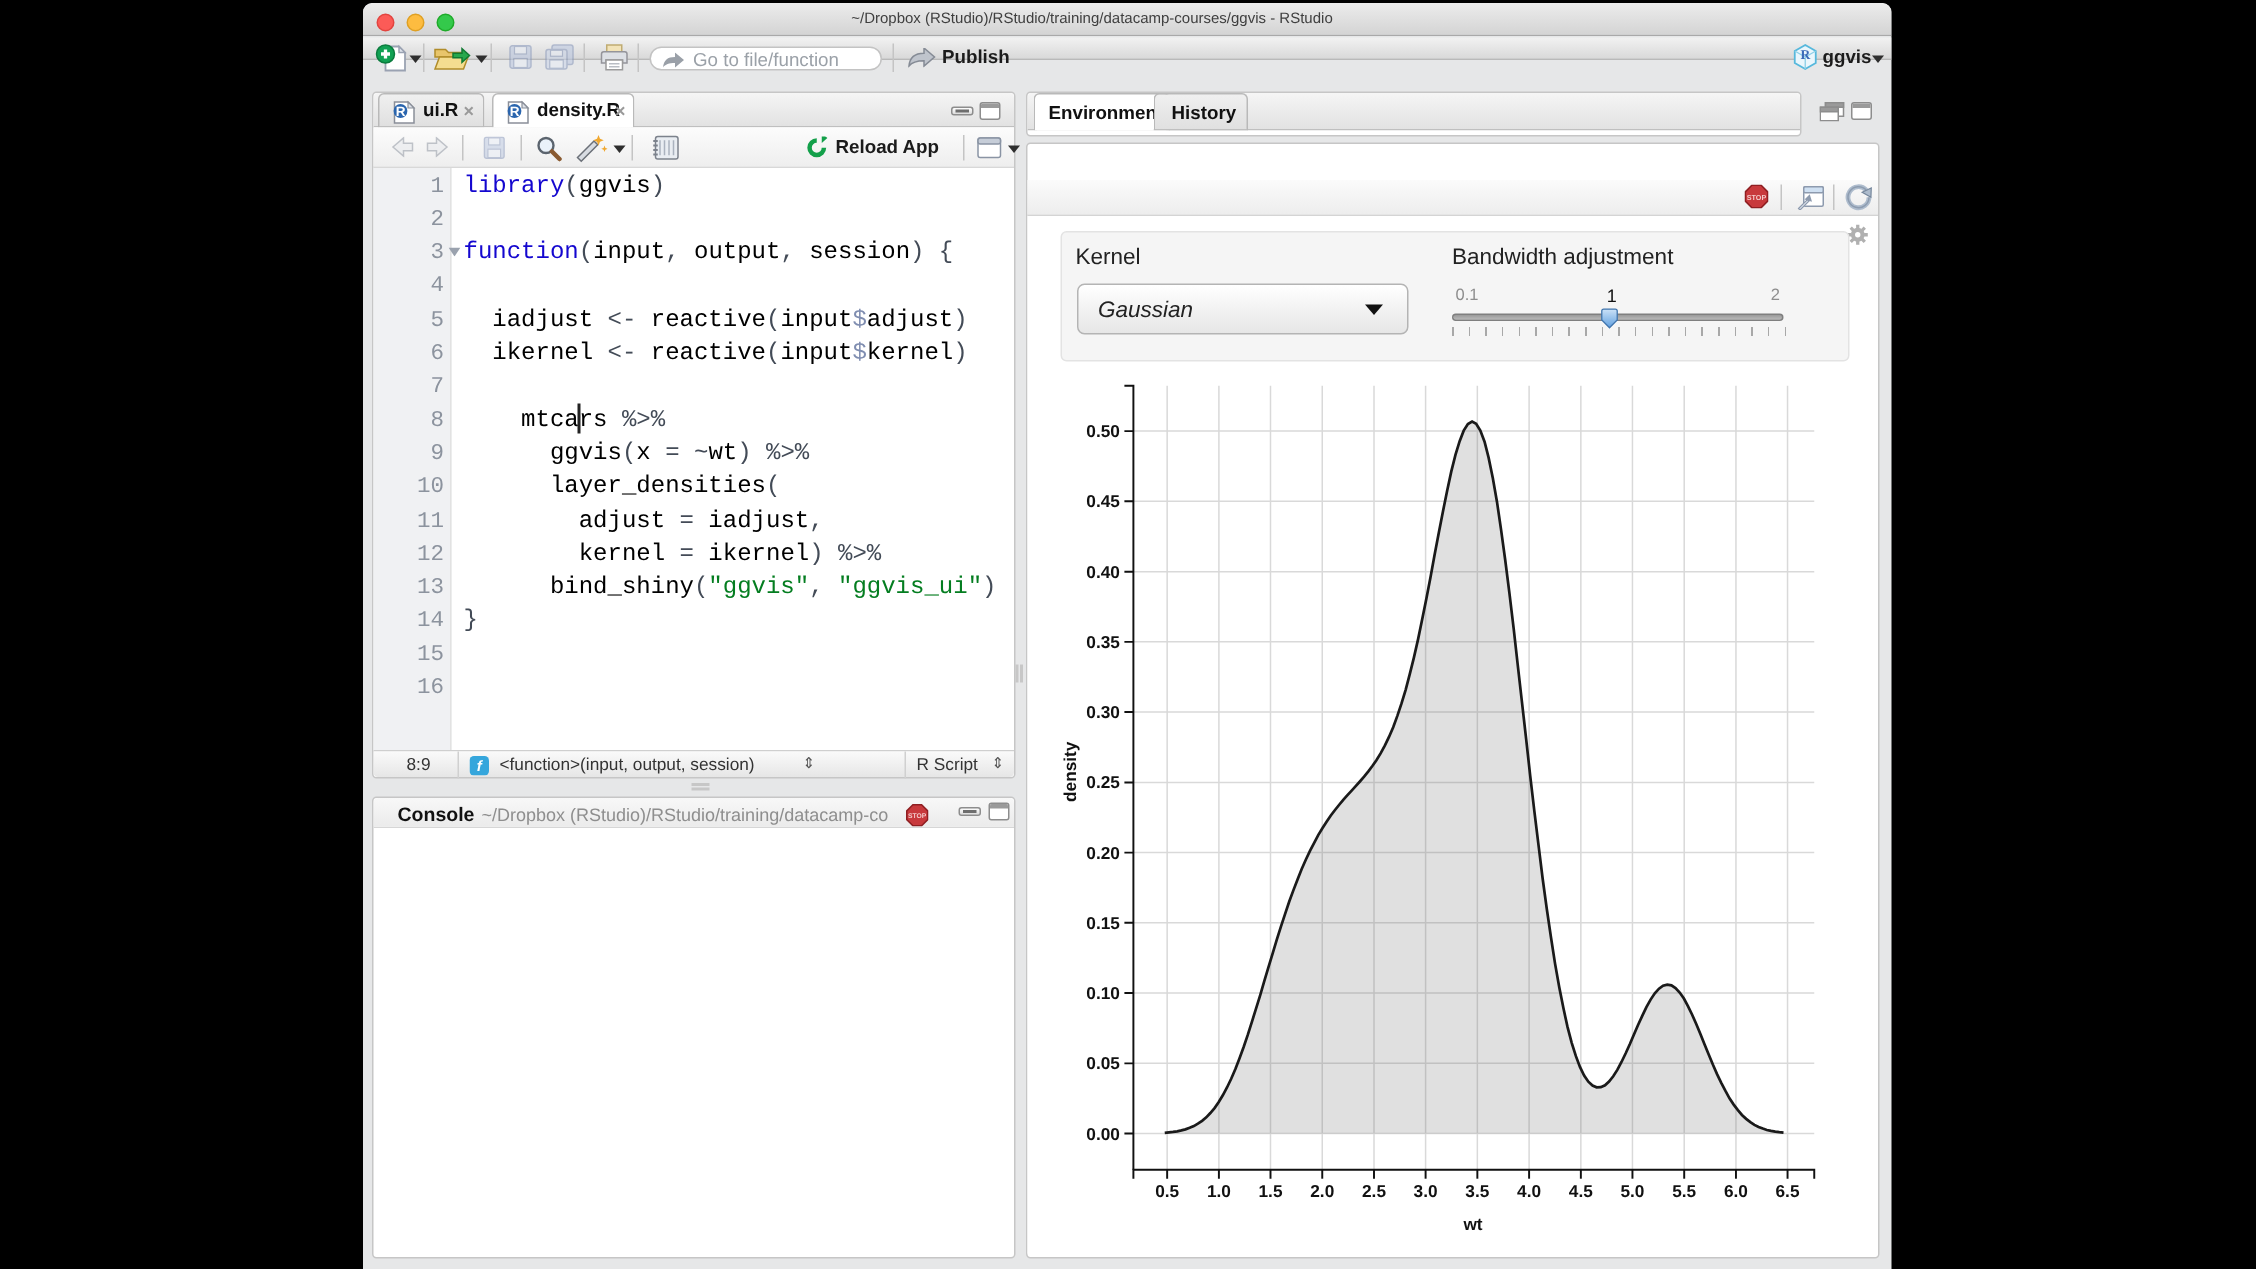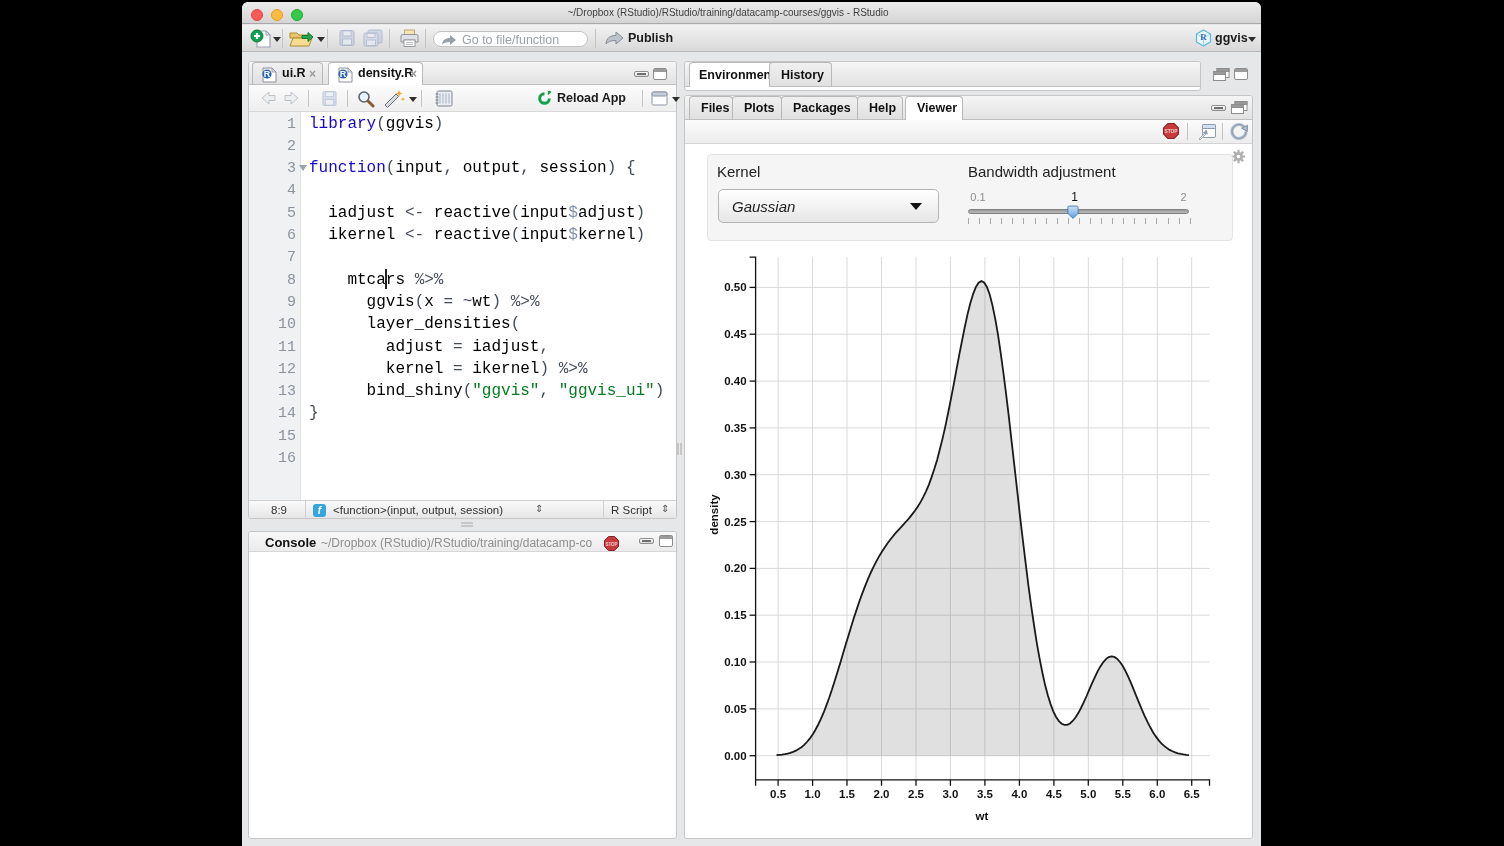--- a/index.html
+++ b/index.html
@@ -2,21 +2,21 @@
 <html><head>
 <meta charset="utf-8">
 <style>
 html,body{margin:0;padding:0;background:#000;width:1504px;height:846px;overflow:hidden;}
 *{box-sizing:border-box;}
 body{font-family:"Liberation Sans",sans-serif;}
 #win{position:absolute;left:242px;top:2px;width:1019px;height:844px;background:#e6e7e8;border-radius:6px 6px 0 0;overflow:hidden;}
 #titlebar{position:absolute;left:0;top:0;width:1019px;height:22px;background:linear-gradient(#ececec,#d4d4d4);border-bottom:1px solid #a9a9a9;border-radius:6px 6px 0 0;}
 .light{position:absolute;top:7px;width:12px;height:12px;border-radius:50%;}
 #title{position:absolute;top:0;left:0;width:972px;text-align:center;font-size:10px;line-height:22px;color:#3f3f3f;}
-#toolbar{position:absolute;left:0;top:23px;width:1019px;height:27px;background:linear-gradient(#f2f2f2,#d9d9d9);border-bottom:1px solid #b9b9b9;}
+#toolbar{position:absolute;left:0;top:23px;width:1019px;height:15px;background:linear-gradient(#f2f2f2,#d9d9d9);border-bottom:1px solid #b9b9b9;}
 .tsep{position:absolute;top:4px;width:1px;height:19px;background:#c4c4c4;}
 .pane{position:absolute;background:#fff;border:1px solid #c6c6c6;border-radius:3px;}
 .tabstrip{position:absolute;left:0;top:0;right:0;background:linear-gradient(#f5f5f5,#e2e2e2);border-bottom:1px solid #bfbfbf;border-radius:3px 3px 0 0;}
 .tab{position:absolute;top:0;bottom:-1px;border:1px solid #b9b9b9;border-bottom:none;border-radius:4px 4px 0 0;font-size:12.5px;font-weight:bold;color:#111;}
 .tab.inactive{background:linear-gradient(#f0f0f0,#e0e0e0);border-bottom:1px solid #bfbfbf;}
 .tab.active{background:#fff;}
 .kw{color:#1407cf;}
 .op{color:#434b57;}
 .dl{color:#7f8db0;}
 .st{color:#047d20;}
@@ -252,44 +252,20 @@
         <rect x="4" y="0.5" width="12" height="9" fill="#fff" stroke="#8d8d8d"></rect>
         <rect x="4" y="0.5" width="12" height="3" fill="#9a9a9a" stroke="#8d8d8d"></rect>
         <rect x="0.5" y="3.5" width="12" height="9" fill="#fff" stroke="#8d8d8d"></rect>
         <rect x="0.5" y="3.5" width="12" height="3" fill="#9a9a9a" stroke="#8d8d8d"></rect>
       </svg>
       <div class="maxbtn" style="left:549px;top:6px;"></div>
     </div>
   </div>
 
   <div class="pane" id="viewpane" style="left:442px;top:93px;width:569px;height:744px;">
-    <div class="tabstrip" style="height:24px;">
-      <div class="tab inactive" style="left:4px;width:44px;">
-          <span style="position:absolute;left:11px;top:4px;">Files</span>
-        </div>
-      <div class="tab inactive" style="left:47px;width:50px;">
-          <span style="position:absolute;left:11px;top:4px;">Plots</span>
-        </div>
-      <div class="tab inactive" style="left:96px;width:77px;">
-          <span style="position:absolute;left:11px;top:4px;">Packages</span>
-        </div>
-      <div class="tab inactive" style="left:172px;width:46px;">
-          <span style="position:absolute;left:11px;top:4px;">Help</span>
-        </div>
-      <div class="tab active" style="left:220px;width:58px;">
-          <span style="position:absolute;left:11px;top:4px;">Viewer</span>
-        </div>
-      <div class="minbtn" style="left:526px;top:9px;"></div>
-      <svg class="rstbtn" style="left:546px;top:5px;" viewBox="0 0 17 13">
-        <rect x="4" y="0.5" width="12" height="9" fill="#fff" stroke="#8d8d8d"></rect>
-        <rect x="4" y="0.5" width="12" height="3" fill="#9a9a9a" stroke="#8d8d8d"></rect>
-        <rect x="0.5" y="3.5" width="12" height="9" fill="#fff" stroke="#8d8d8d"></rect>
-        <rect x="0.5" y="3.5" width="12" height="3" fill="#9a9a9a" stroke="#8d8d8d"></rect>
-      </svg>
-    </div>
     <div id="vtoolbar">
       <svg style="position:absolute;left:478px;top:3px;" width="16" height="16" viewBox="0 0 15 15">
         <path d="M4.6,0.5 h5.8 l4.1,4.1 v5.8 l-4.1,4.1 h-5.8 l-4.1,-4.1 v-5.8 z" fill="#c8393c" stroke="#8f1f22"></path>
         <text x="7.5" y="9.5" font-size="4.5" font-weight="bold" fill="#f3c9c9" text-anchor="middle">STOP</text>
       </svg>
       <div class="tsep" style="left:502px;top:3px;height:17px;"></div>
       <svg style="position:absolute;left:512px;top:3px;" width="19" height="17" viewBox="0 0 19 17">
         <rect x="5.5" y="1.5" width="13" height="13" rx="1" fill="#fff" stroke="#8d9aae"></rect>
         <rect x="5.5" y="1.5" width="13" height="4" rx="1" fill="#cfe0f2" stroke="#8d9aae"></rect>
         <path d="M2,16 l6,-6 1,1 -6,6 z" fill="#e8edf4" stroke="#8d9aae" stroke-width="0.8"></path>

